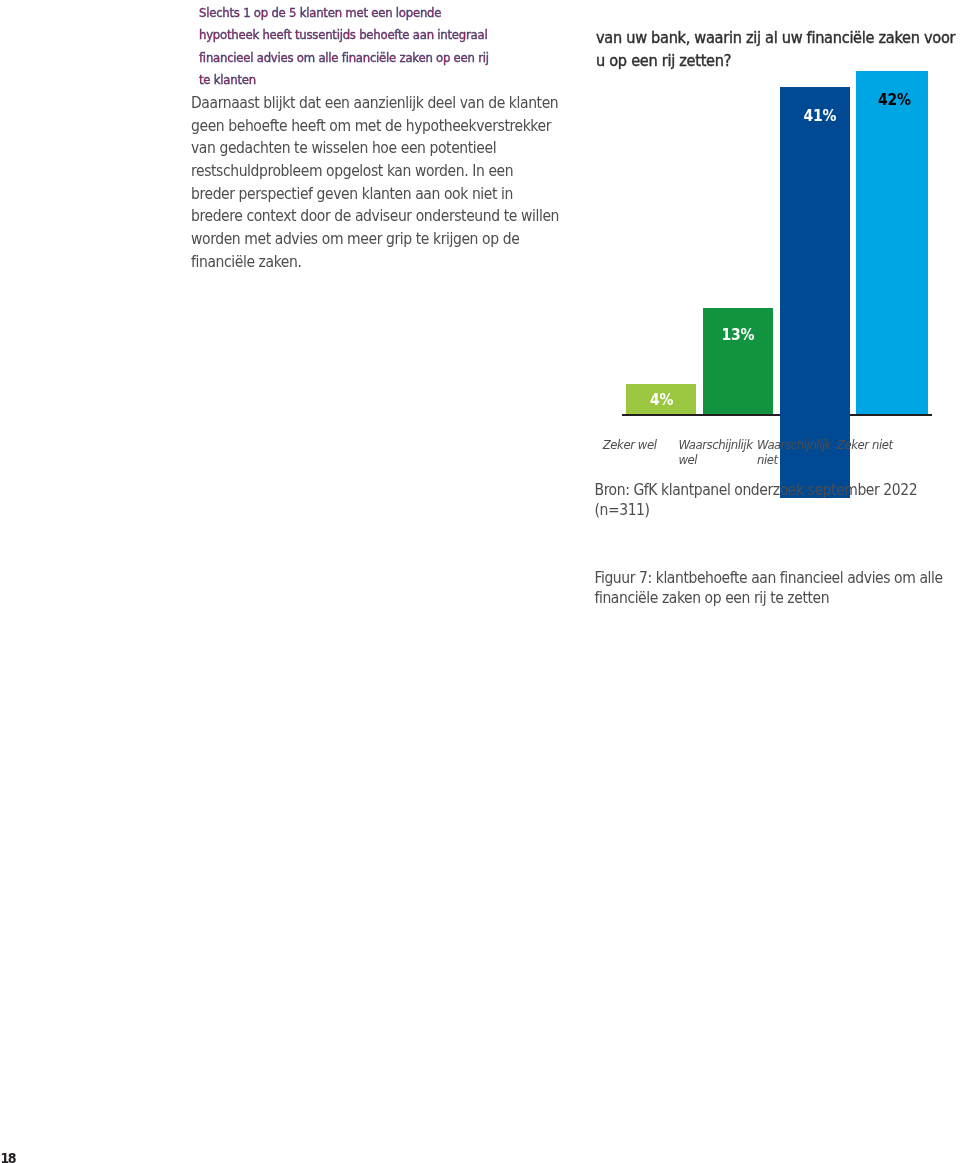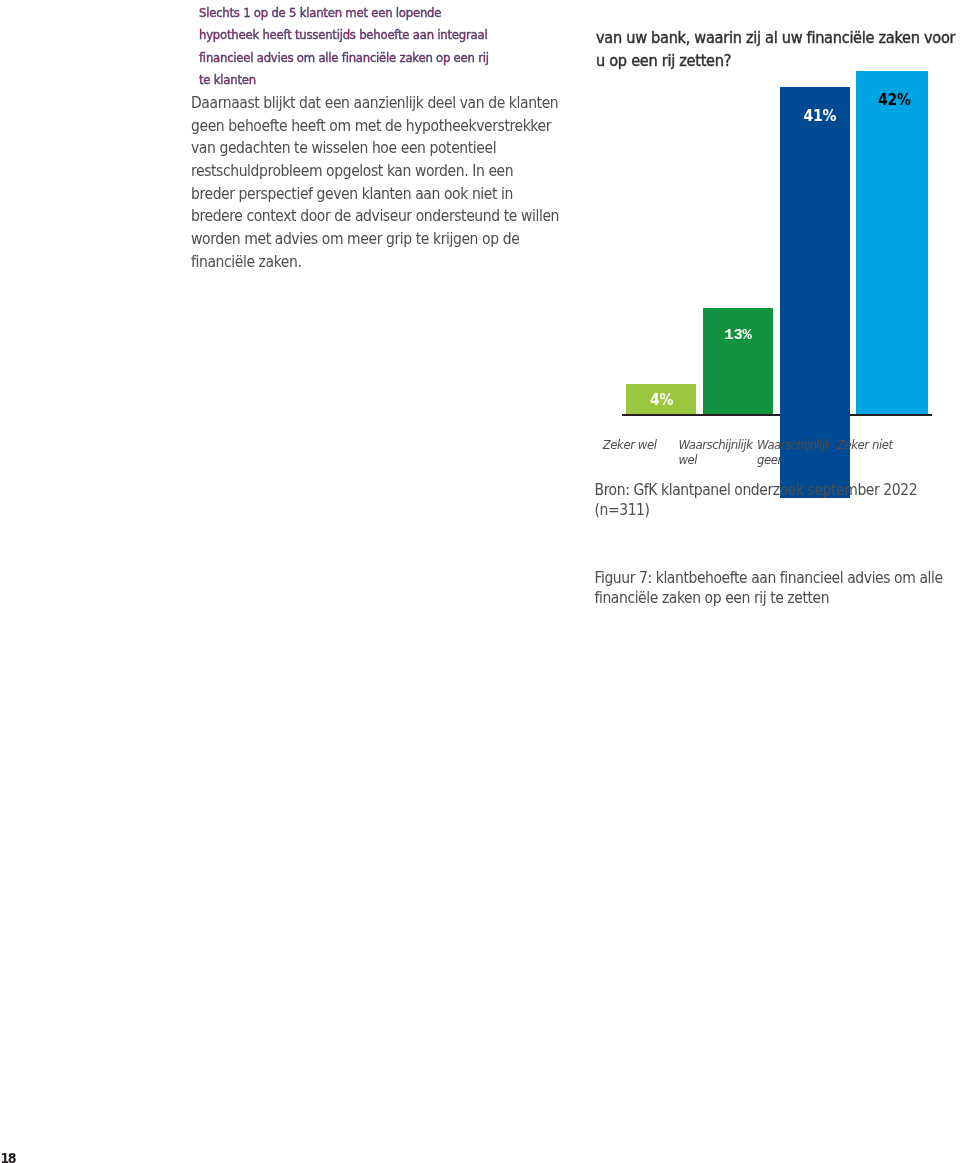--- a/index.html
+++ b/index.html
@@ -43,27 +43,27 @@
   <p id="body-par"><span>Daarnaast blijkt dat een aanzienlijk deel van de klanten</span><br><span>geen behoefte heeft om met de hypotheekverstrekker</span><br><span>van gedachten te wisselen hoe een potentieel</span><br><span>restschuldprobleem opgelost kan worden. In een</span><br><span>breder perspectief geven klanten aan ook niet in</span><br><span>bredere context door de adviseur ondersteund te willen</span><br><span>worden met advies om meer grip te krijgen op de</span><br><span>financiële zaken.</span></p>
   <p id="question"><br><span>van uw bank, waarin zij al uw financiële zaken voor</span><br><span>u op een rij zetten?</span></p>
 
   <div id="chart">
     <div id="axis" style="left: 621.8px; width: 309.8px; top: 413.8px; height: 1.9px; background: rgb(35, 31, 32);"></div>
   <div class="bar" style="left: 626.1px; width: 70.4px; top: 384px; height: 29.8px; background: rgb(155, 198, 63);">
         <span class="val" style="top: 8.9px; left: 0.3px; right: -0.3px; color: rgb(255, 255, 255);">4%</span>
       </div>
       <div class="cat" style="left: 602.8px; width: 120px; top: 436.6px;"><span>Zeker wel</span></div>
       <div class="bar" style="left: 703.3px; width: 70.2px; top: 308px; height: 105.8px; background: rgb(17, 147, 63);">
-        <span class="val" style="top: 20px; left: -0.4px; right: 0.4px; color: rgb(255, 255, 255); font-family: Liberation Mono, monospace;">13%</span>
+        <span class="val" style="top: 20px; left: -0.4px; right: 0.4px; color: rgb(255, 255, 255);">13%</span>
       </div>
       <div class="cat" style="left: 678.4px; width: 120px; top: 436.6px;"><span>Waarschijnlijk</span><br><span>wel</span></div>
       <div class="bar" style="left: 780.4px; width: 69.8px; top: 86.8px; height: 411px; background: rgb(0, 74, 147);">
         <span class="val" style="top: 21.9px; left: 4.6px; right: -4.6px; color: rgb(255, 255, 255);">41%</span>
       </div>
-      <div class="cat" style="left: 757px; width: 120px; top: 436.6px;"><span>Waarschijnlijk</span><br><span>geen</span></div>
+      <div class="cat" style="left: 757px; width: 120px; top: 436.6px;"><span>Waarschijnlijk</span><br><span>niet</span></div>
       <div class="bar" style="left: 856.4px; width: 71.7px; top: 70.8px; height: 343px; background: rgb(0, 165, 227);">
         <span class="val" style="top: 22.5px; left: 2.2px; right: -2.2px; color: #000000;">42%</span>
       </div>
       <div class="cat" style="left: 836.95px; width: 120px; top: 436.6px;"><span>Zeker niet</span></div>
     </div>
 
   <div id="source"><span>Bron: GfK klantpanel onderzoek september 2022</span><br><span>(n=311)</span></div>
   <div id="figcap"><span>Figuur 7: klantbehoefte aan financieel advies om alle</span><br><span>financiële zaken op een rij te zetten</span></div>
   <div id="pagenum">18</div>
 </div>

